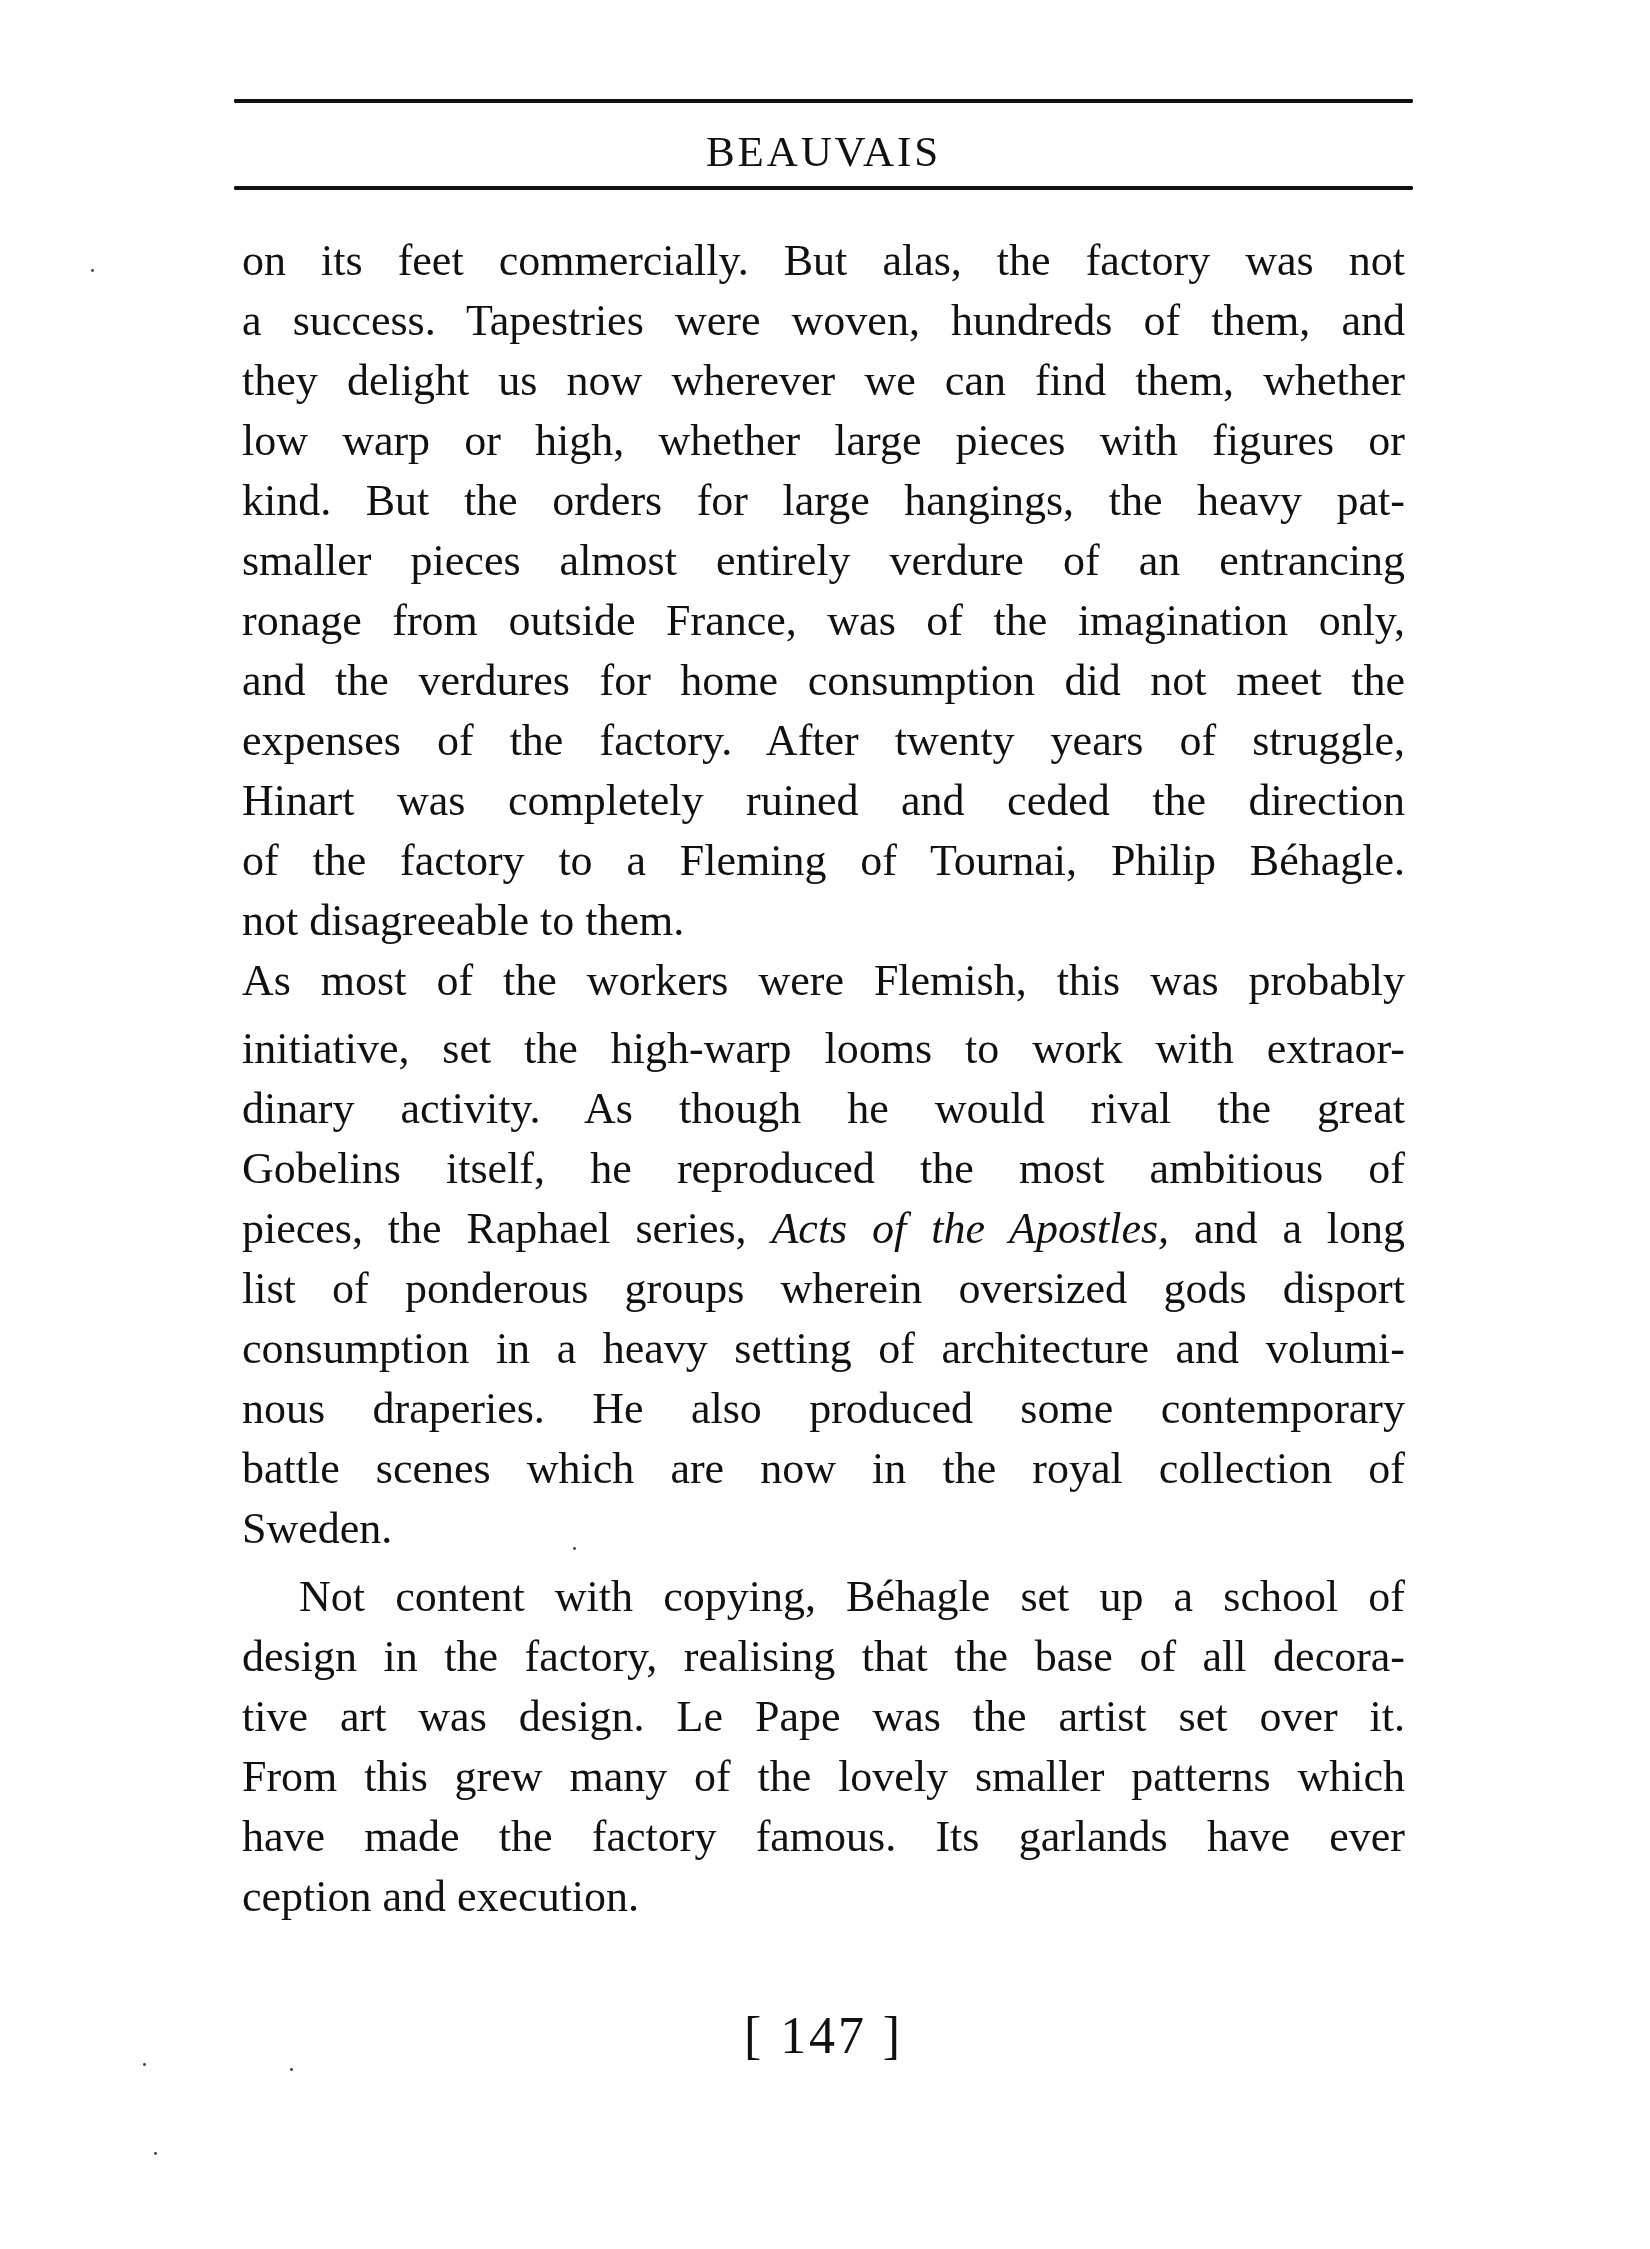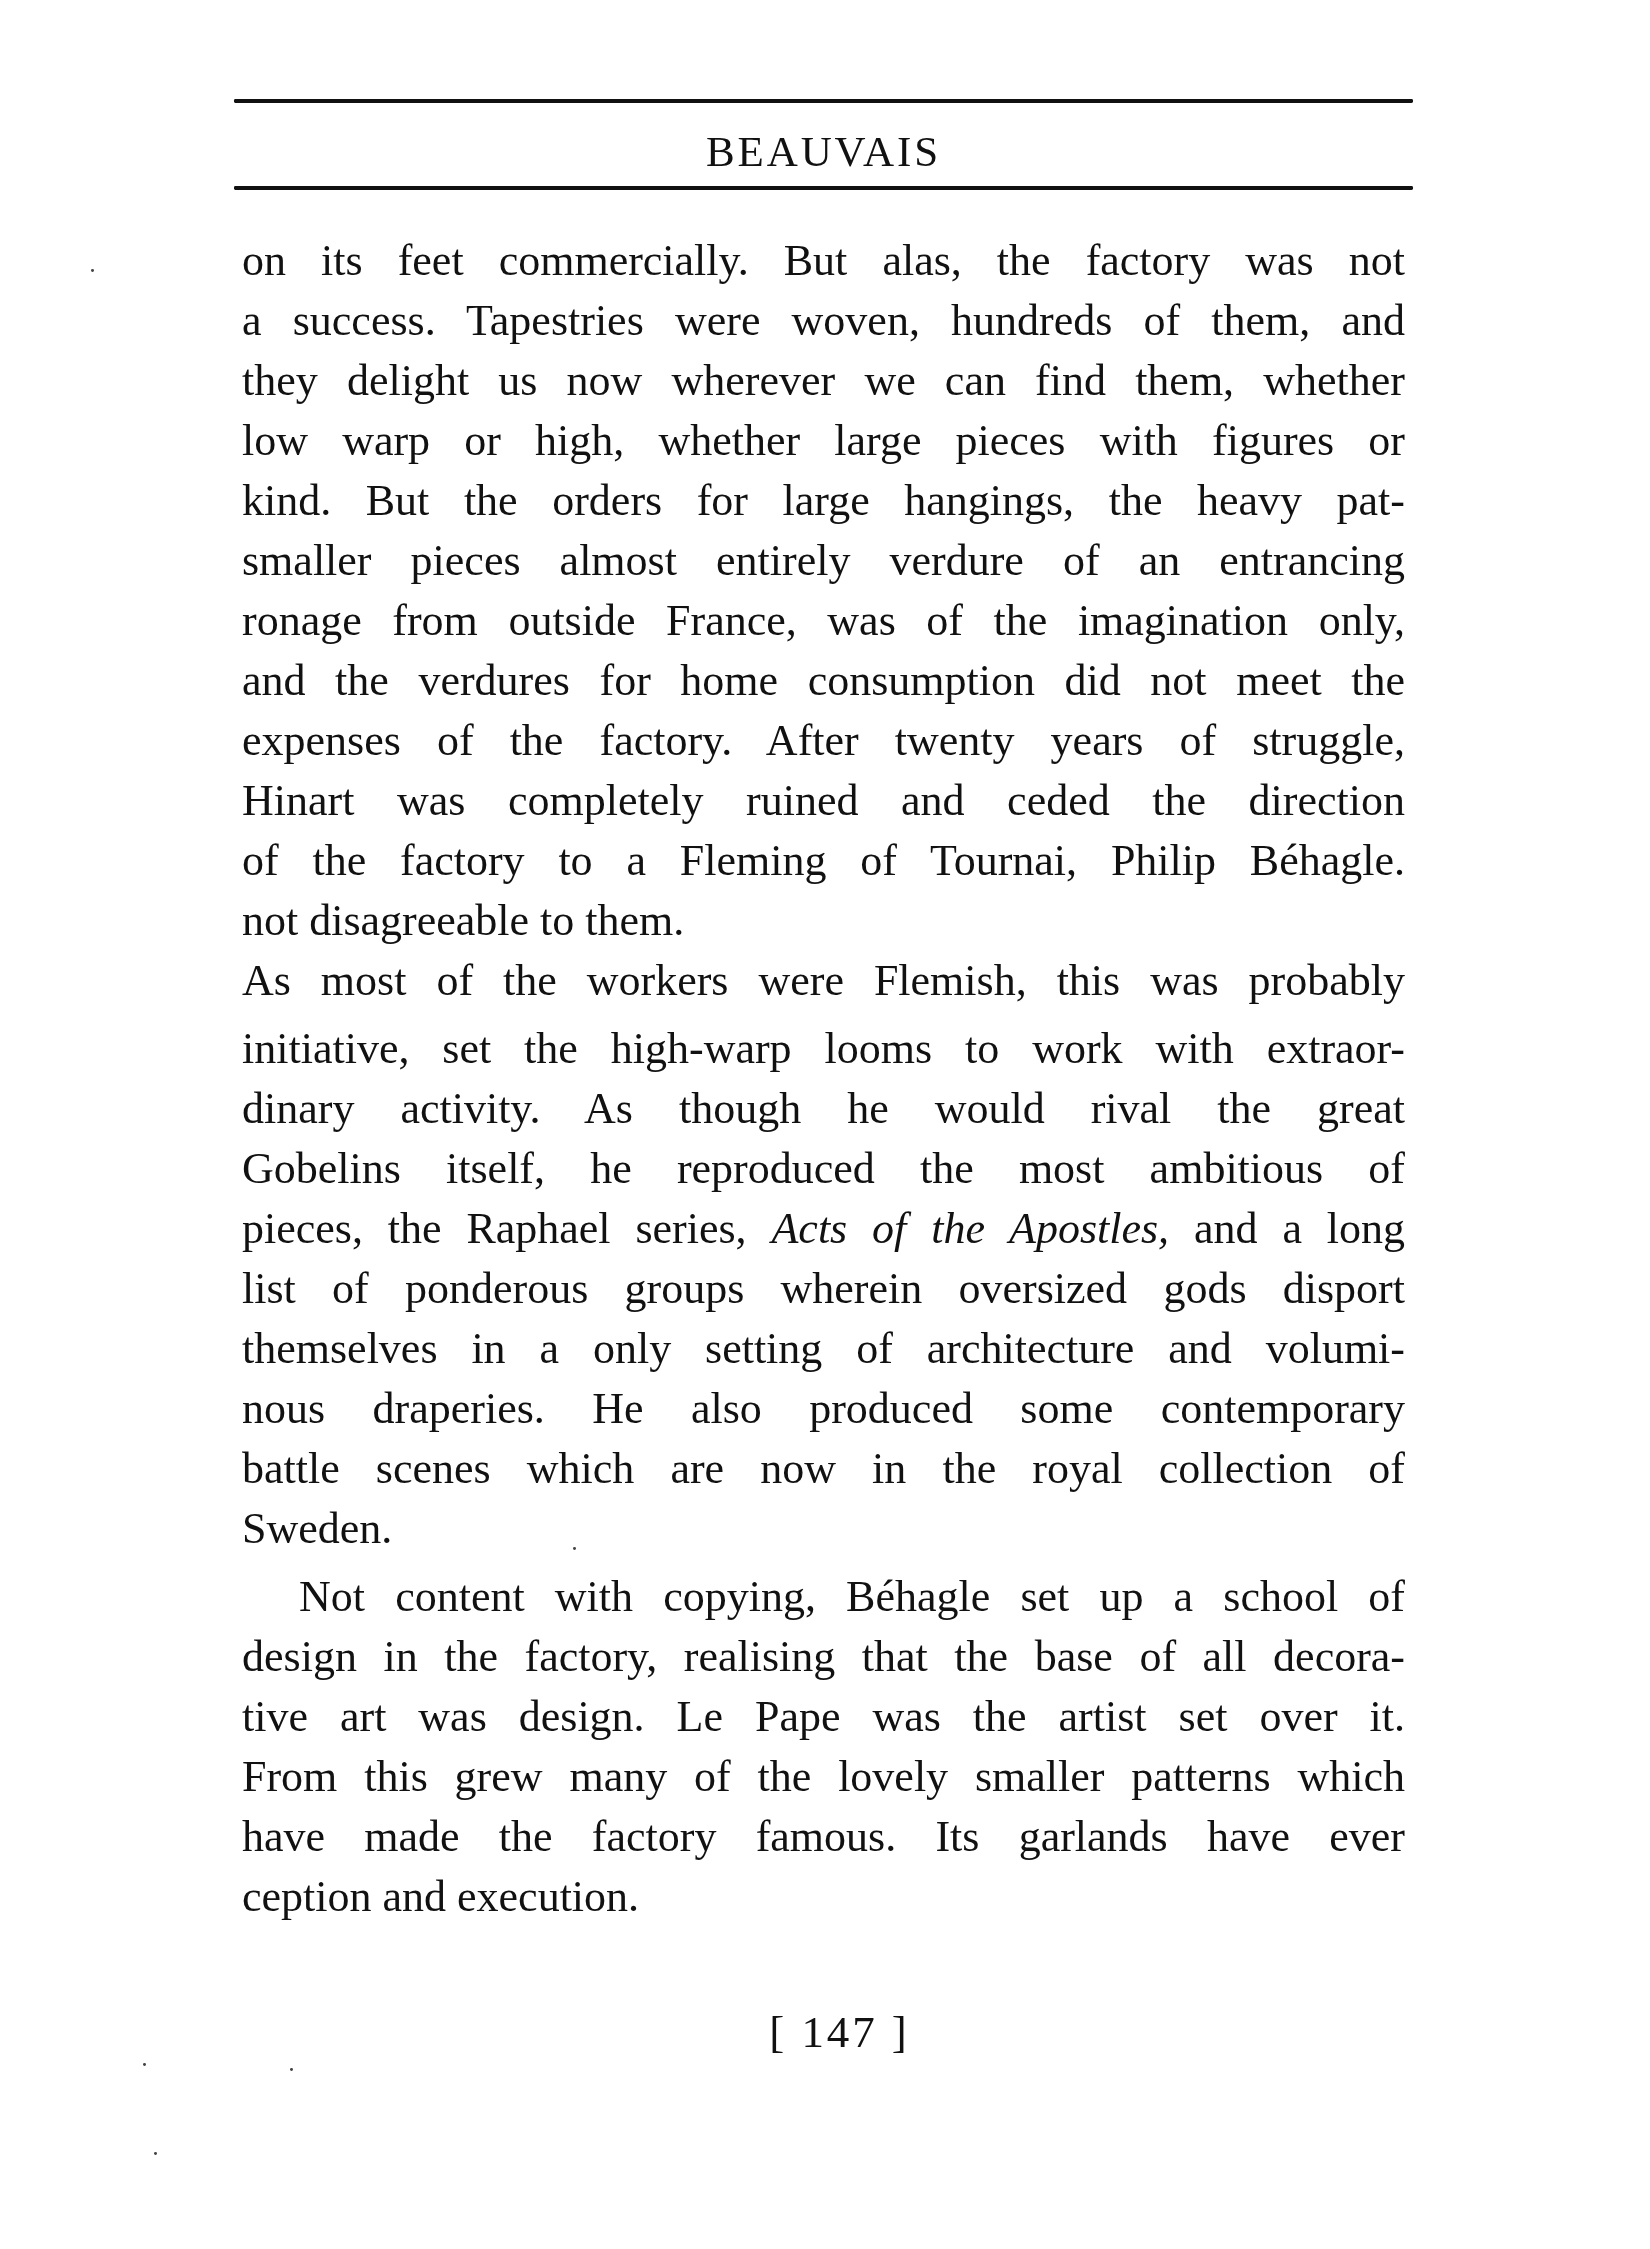--- a/index.html
+++ b/index.html
@@ -7,21 +7,21 @@
     .page { position: absolute; left: 234px; top: 0; width: 1179px; color: #111; font-family: "Liberation Serif", "DejaVu Serif", serif; }
     .rule { position: absolute; left: 0; width: 1179px; height: 3.6px; background: #111; border-radius: 1.4px; }
     .rule.top { top: 99px; }
     .rule.bottom { top: 186px; }
     .running-head { position: absolute; top: 127px; left: 0; width: 1179px; text-align: center; font-size: 43px; letter-spacing: 2.9px; }
     .body { position: absolute; top: 223px; left: 0; width: 1179px; font-size: 44px; line-height: 60px; }
     .line { display: block; white-space: nowrap; text-align: justify; text-align-last: justify; }
     .line.last { text-align-last: left; }
     .line.indent { padding-left: 57px; }
     .para { margin: 8px; }
-    .folio { position: absolute; top: 2006px; left: 16px; width: 1179px; text-align: center; font-size: 45px; letter-spacing: 2.9px; }
+    .folio { position: absolute; top: 2006px; left: 0; width: 1179px; text-align: center; font-size: 52px; letter-spacing: 2.9px; }
     .speck { position: absolute; width: 2.9px; height: 2.9px; background: #444; border-radius: 50%; }
     i { font-style: italic; }
   </style>
 </head>
 <body>
 
 <div class="page">
   <div class="rule top"></div>
   <div class="running-head">BEAUVAIS</div>
   <div class="rule bottom"></div>
@@ -41,21 +41,21 @@
         <span class="line">of the factory to a Fleming of Tournai, Philip Béhagle.</span>
         <span class="line last">not disagreeable to them.</span>
         <span class="line">As most of the workers were Flemish, this was probably</span>
       </div>
       <div class="para">
         <span class="line">initiative, set the high-warp looms to work with extraor-</span>
         <span class="line">dinary activity.  As though he would rival the great</span>
         <span class="line">Gobelins itself, he reproduced the most ambitious of</span>
         <span class="line">pieces, the Raphael series, <i>Acts of the Apostles,</i> and a long</span>
         <span class="line">list of ponderous groups wherein oversized gods disport</span>
-        <span class="line">themselves in a only setting of architecture and volumi-</span>
+        <span class="line">consumption in a heavy setting of architecture and volumi-</span>
         <span class="line">nous draperies.  He also produced some contemporary</span>
         <span class="line">battle scenes which are now in the royal collection of</span>
         <span class="line last">Sweden.</span>
       </div>
       <div class="para">
         <span class="line indent">Not content with copying, Béhagle set up a school of</span>
         <span class="line">design in the factory, realising that the base of all decora-</span>
         <span class="line">tive art was design.  Le Pape was the artist set over it.</span>
         <span class="line">From this grew many of the lovely smaller patterns which</span>
         <span class="line">have made the factory famous.  Its garlands have ever</span>

